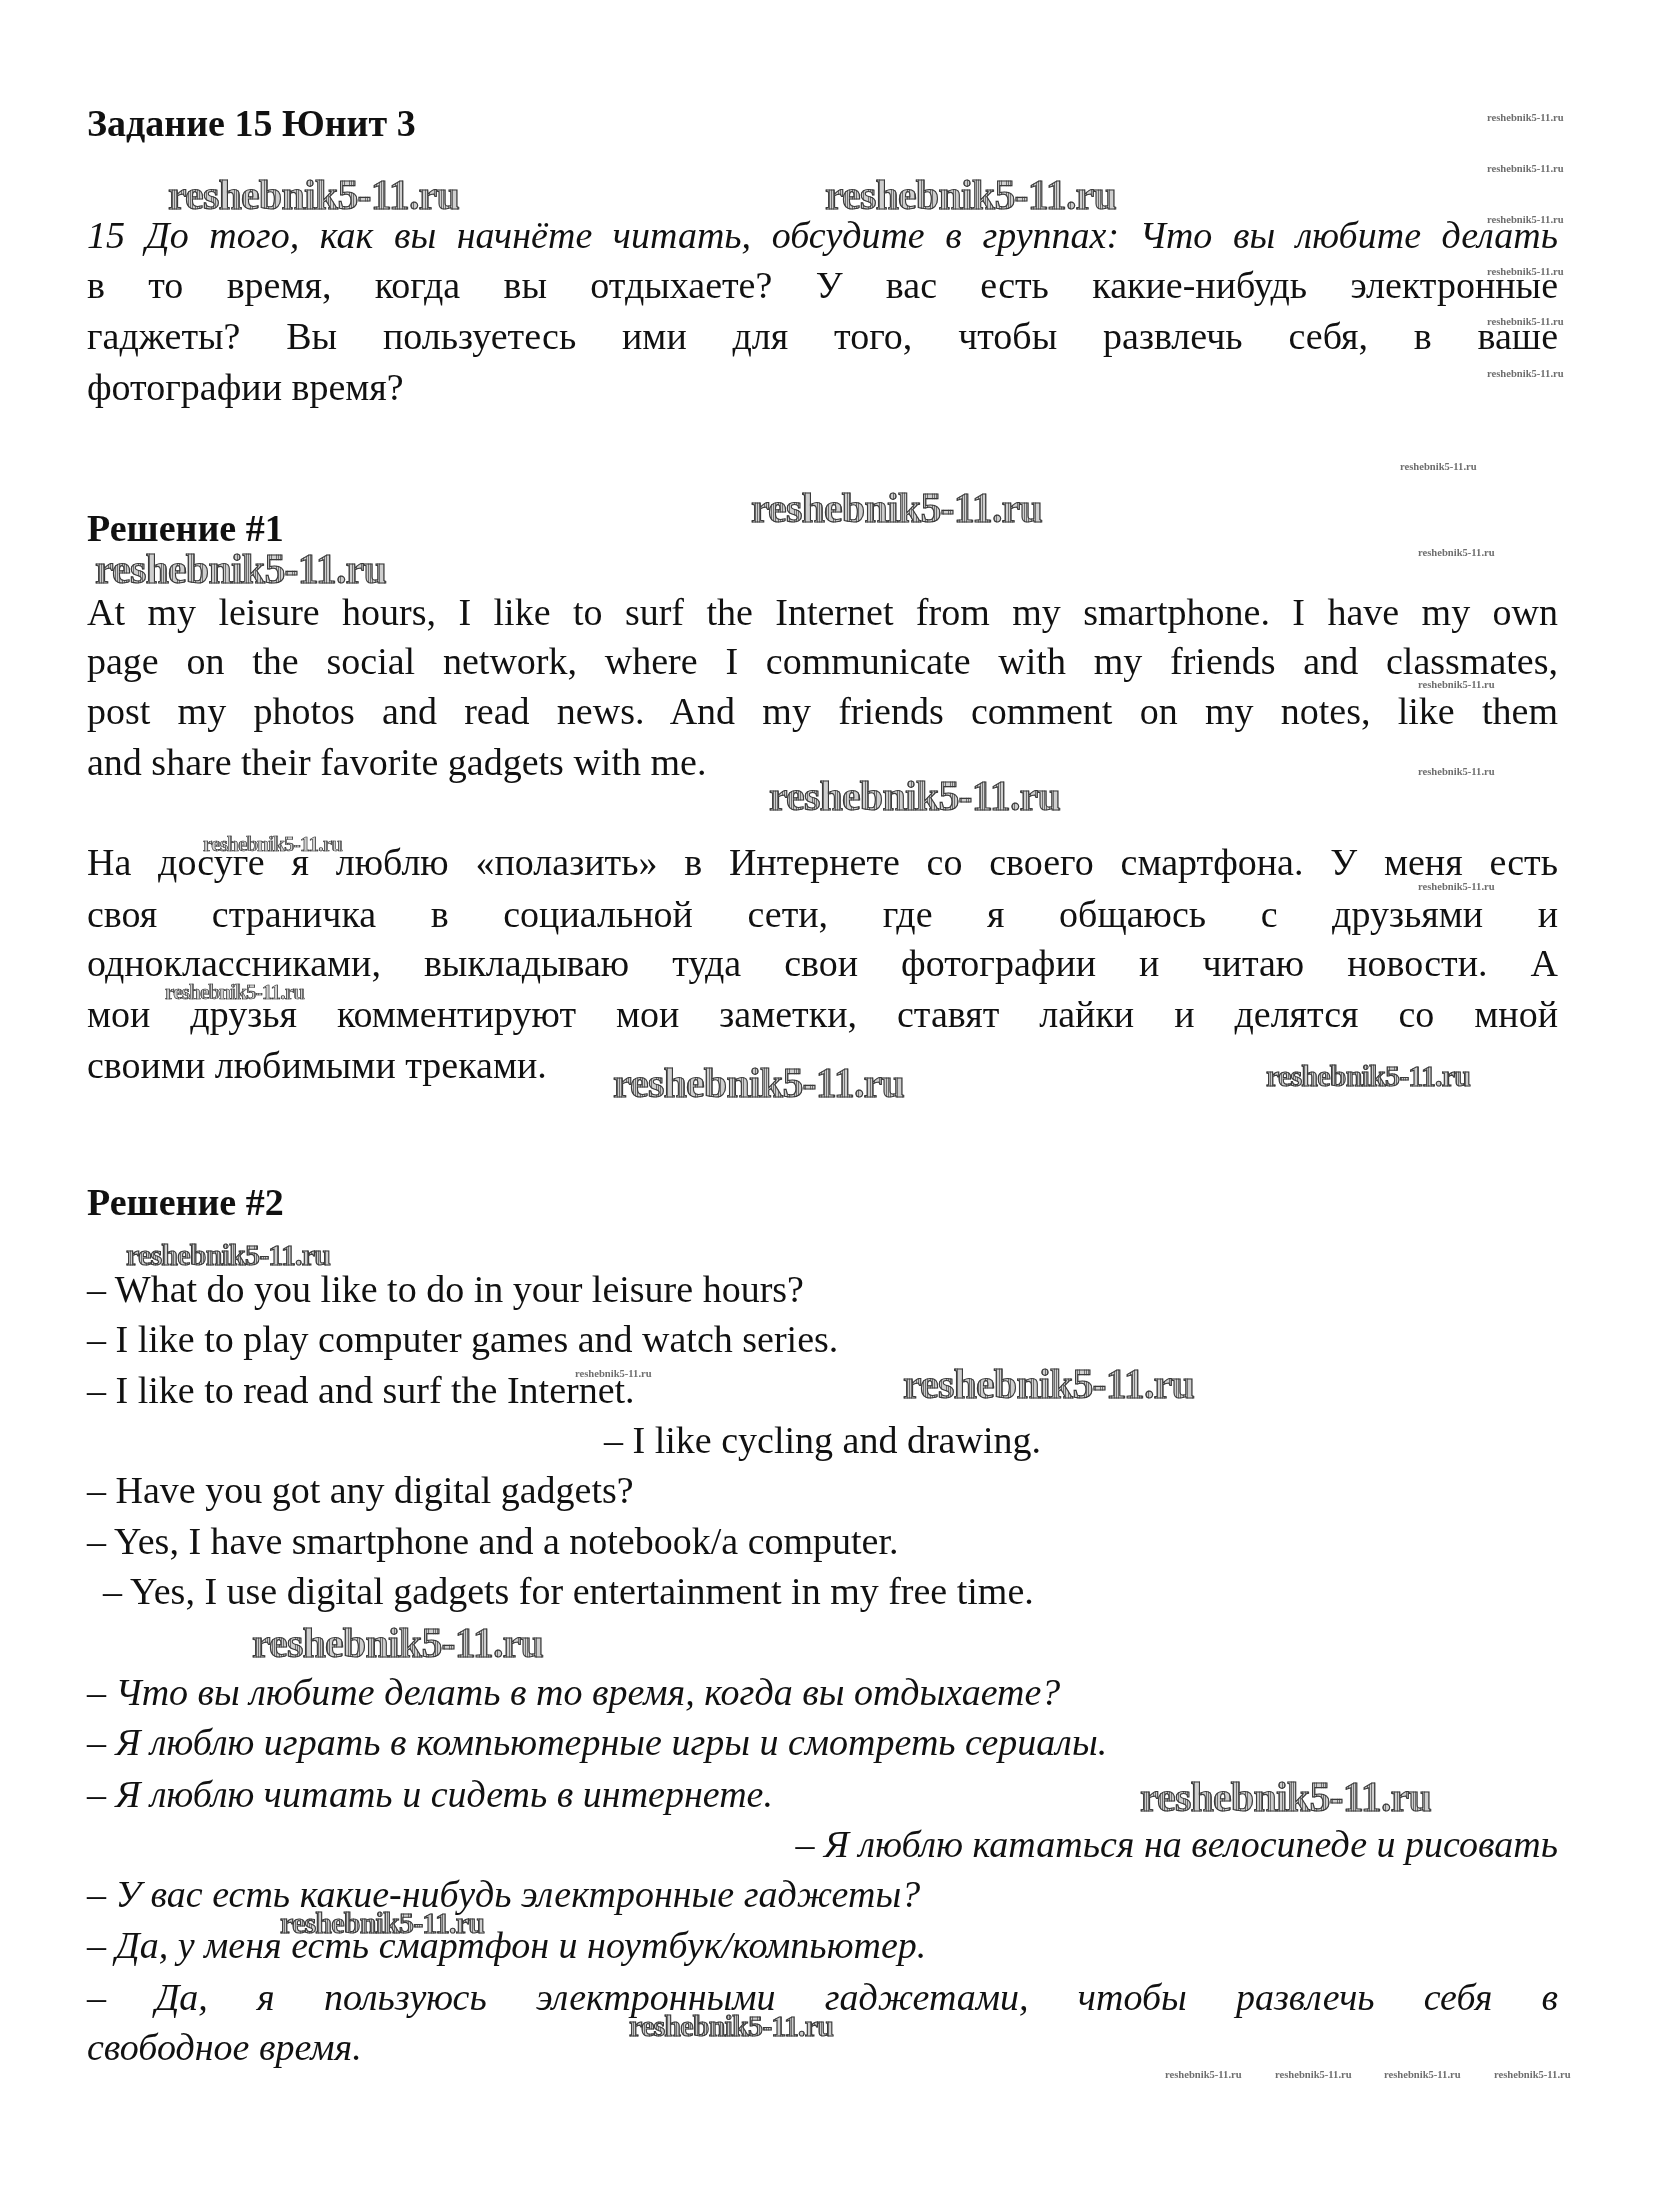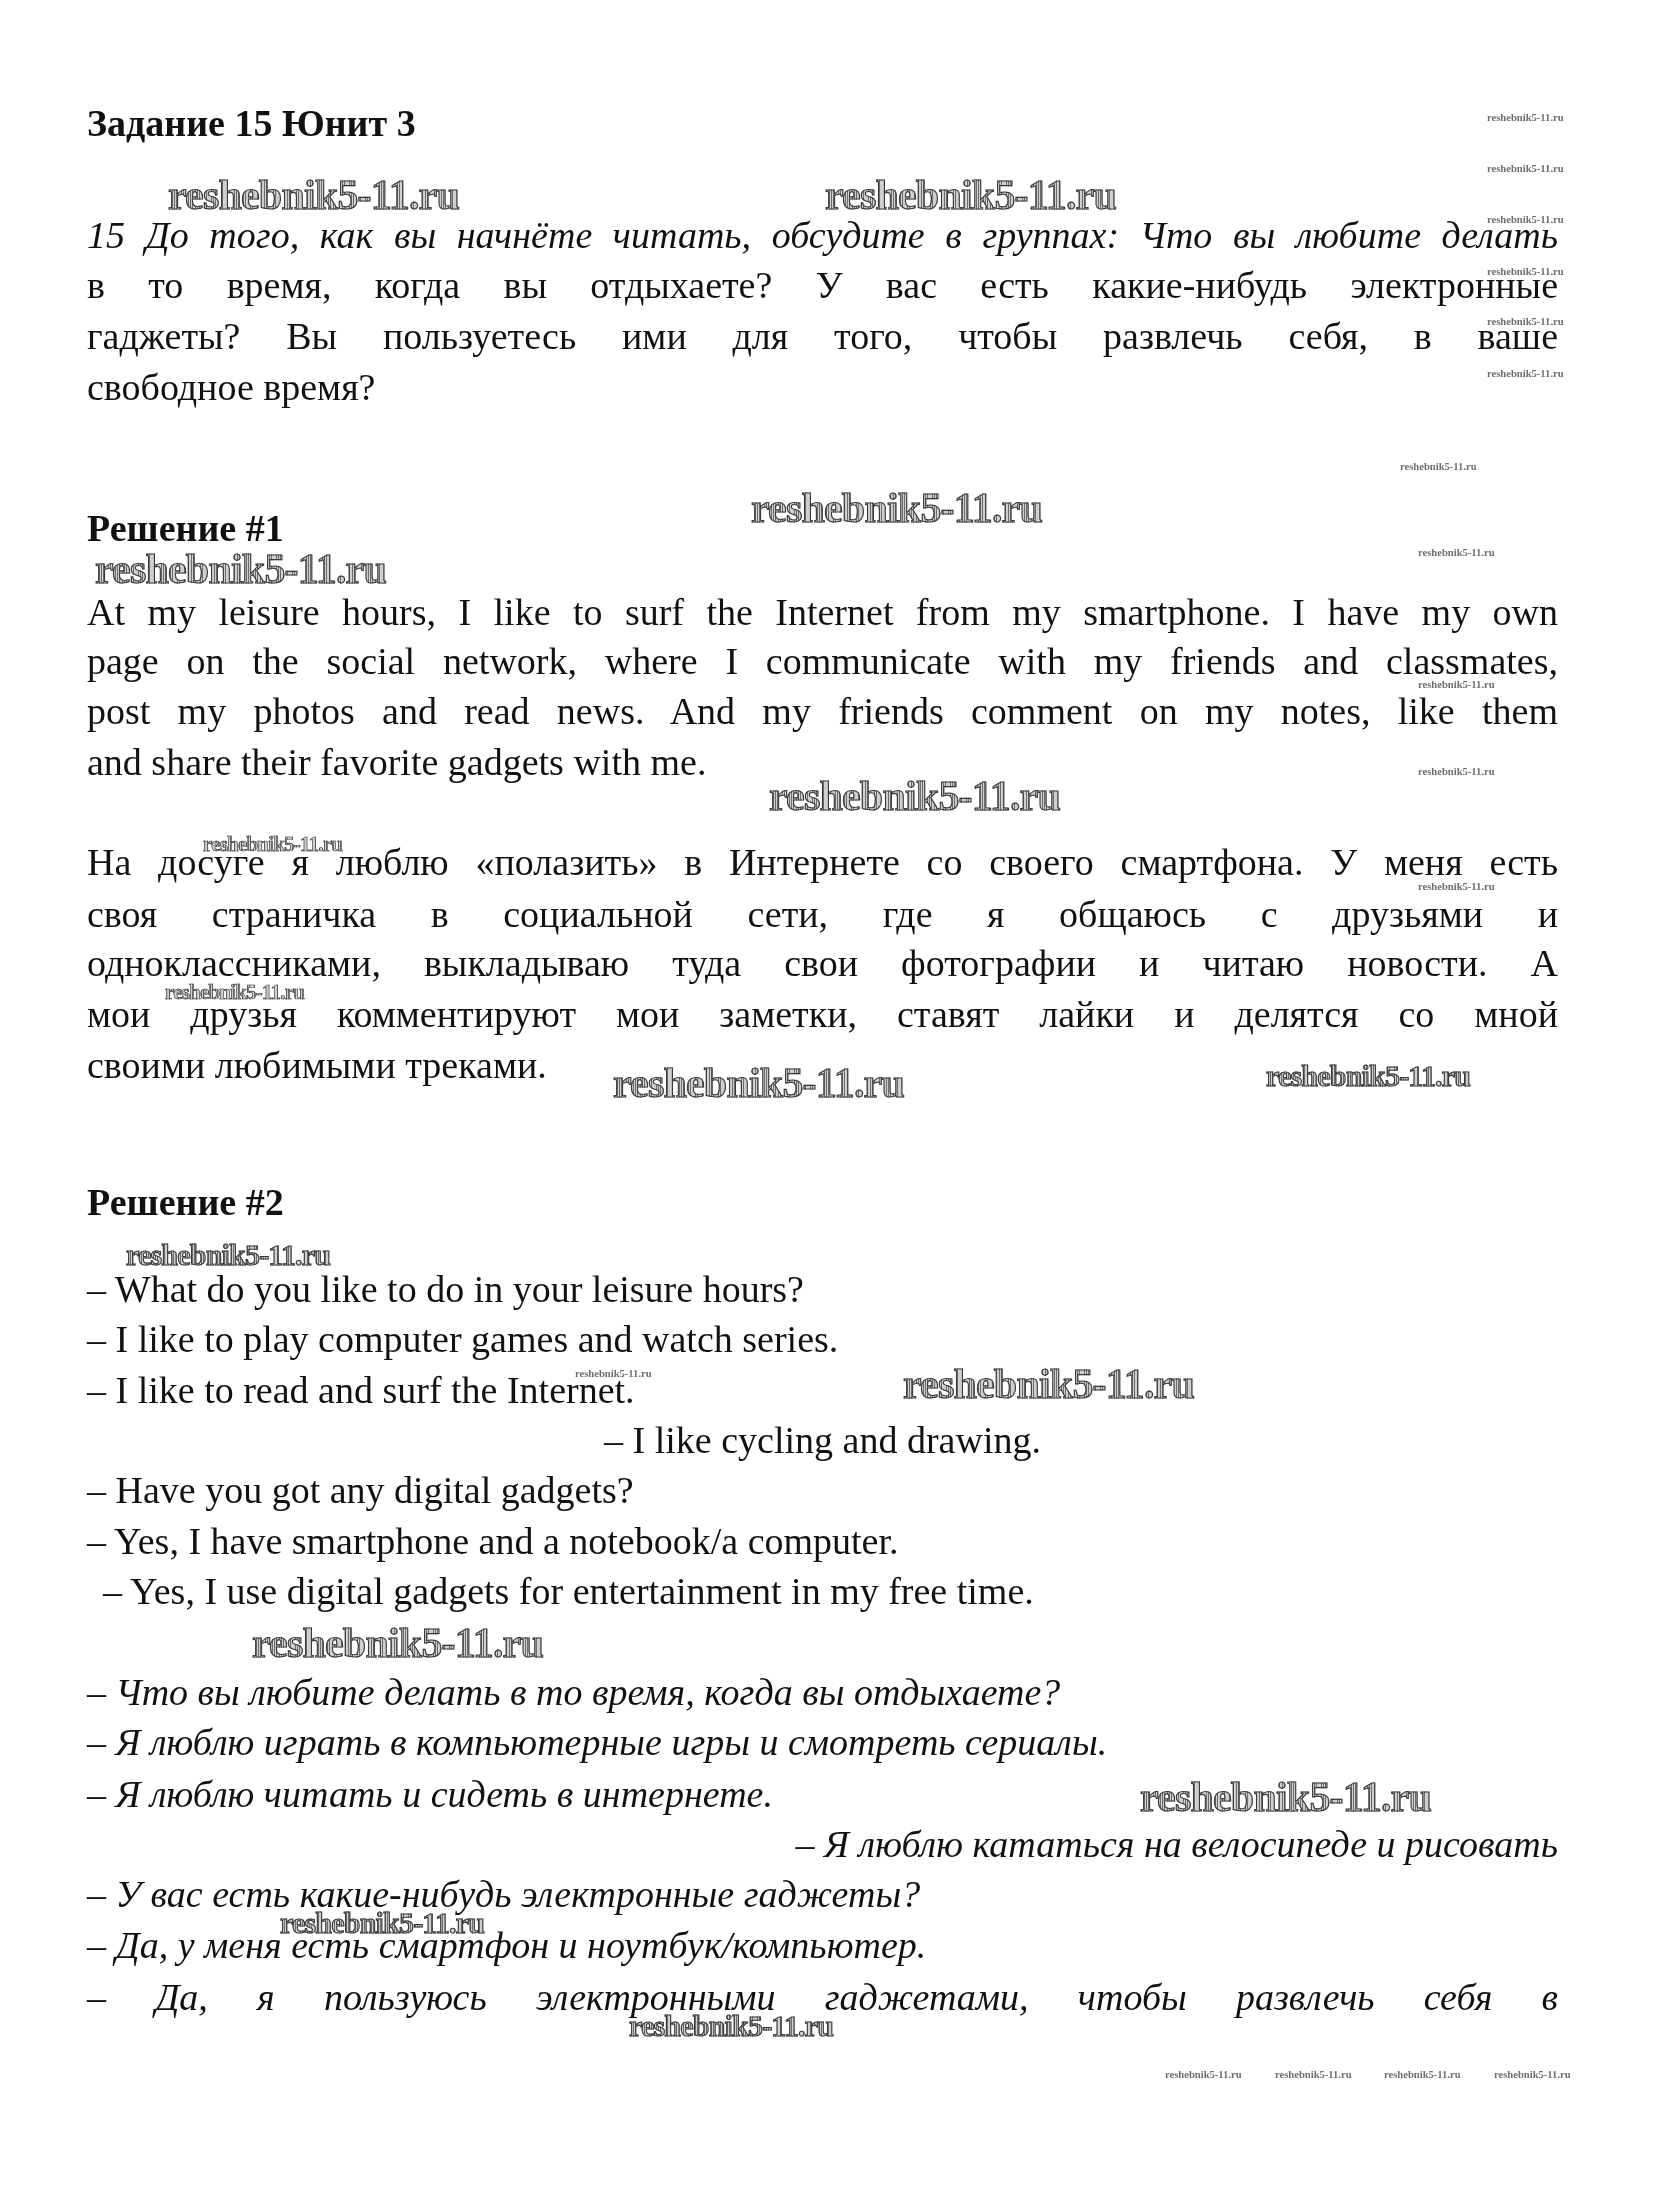--- a/index.html
+++ b/index.html
@@ -32,21 +32,21 @@
 </head>
 <body>
 
 <div class="page">
 
   <div class="line heading" style="top:101px;">Задание 15 Юнит 3</div>
 
   <div class="line just" style="top:213px;font-style:italic;">15 До того, как вы начнёте читать, обсудите в группах: Что вы любите делать</div>
   <div class="line just" style="top:263px;">в то время, когда вы отдыхаете? У вас есть какие-нибудь электронные</div>
   <div class="line just" style="top:314px;">гаджеты? Вы пользуетесь ими для того, чтобы развлечь себя, в ваше</div>
-  <div class="line" style="top:365px;">свободное время?</div>
+  <div class="line" style="top:365px;">фотографии время?</div>
 
   <div class="line heading" style="top:506px;">Решение #1</div>
 
   <div class="line just" style="top:590px;">At my leisure hours, I like to surf the Internet from my smartphone. I have my own</div>
   <div class="line just" style="top:639px;">page on the social network, where I communicate with my friends and classmates,</div>
   <div class="line just" style="top:689px;">post my photos and read news. And my friends comment on my notes, like them</div>
   <div class="line" style="top:740px;">and share their favorite gadgets with me.</div>
 
   <div class="line just" style="top:840px;">На досуге я люблю «полазить» в Интернете со своего смартфона. У меня есть</div>
   <div class="line just" style="top:892px;">своя страничка в социальной сети, где я общаюсь с друзьями и</div>
@@ -64,20 +64,21 @@
   <div class="line" style="top:1519px;">– Yes, I have smartphone and a notebook/a computer.</div>
   <div class="line" style="top:1569px;margin-left:16px;">– Yes, I use digital gadgets for entertainment in my free time.</div>
 
   <div class="line ital" style="top:1670px;">– Что вы любите делать в то время, когда вы отдыхаете?</div>
   <div class="line ital" style="top:1720px;">– Я люблю играть в компьютерные игры и смотреть сериалы.</div>
   <div class="line ital" style="top:1772px;">– Я люблю читать и сидеть в интернете.</div>
   <div class="line ital" style="top:1822px;text-align:right;">– Я люблю кататься на велосипеде и рисовать</div>
   <div class="line ital" style="top:1872px;">– У вас есть какие-нибудь электронные гаджеты?</div>
   <div class="line ital" style="top:1923px;">– Да, у меня есть смартфон и ноутбук/компьютер.</div>
   <div class="line ital just" style="top:1975px;">– Да, я пользуюсь электронными гаджетами, чтобы развлечь себя в</div>
+  <div class="line ital" style="top:2025px;">свободное время.</div>
 
   <div class="wm wm-lg" style="left:168px; top:171px;">reshebnik5-11.ru</div>
   <div class="wm wm-lg" style="left:825px; top:171px;">reshebnik5-11.ru</div>
   <div class="wm wm-lg" style="left:751px; top:484px;">reshebnik5-11.ru</div>
   <div class="wm wm-lg" style="left:95px; top:545px;">reshebnik5-11.ru</div>
   <div class="wm wm-lg" style="left:769px; top:772px;">reshebnik5-11.ru</div>
   <div class="wm wm-lg" style="left:613px; top:1059px;">reshebnik5-11.ru</div>
   <div class="wm wm-md" style="left:1266px; top:1059px;">reshebnik5-11.ru</div>
   <div class="wm wm-lg" style="left:903px; top:1360px;">reshebnik5-11.ru</div>
   <div class="wm wm-lg" style="left:252px; top:1619px;">reshebnik5-11.ru</div>

